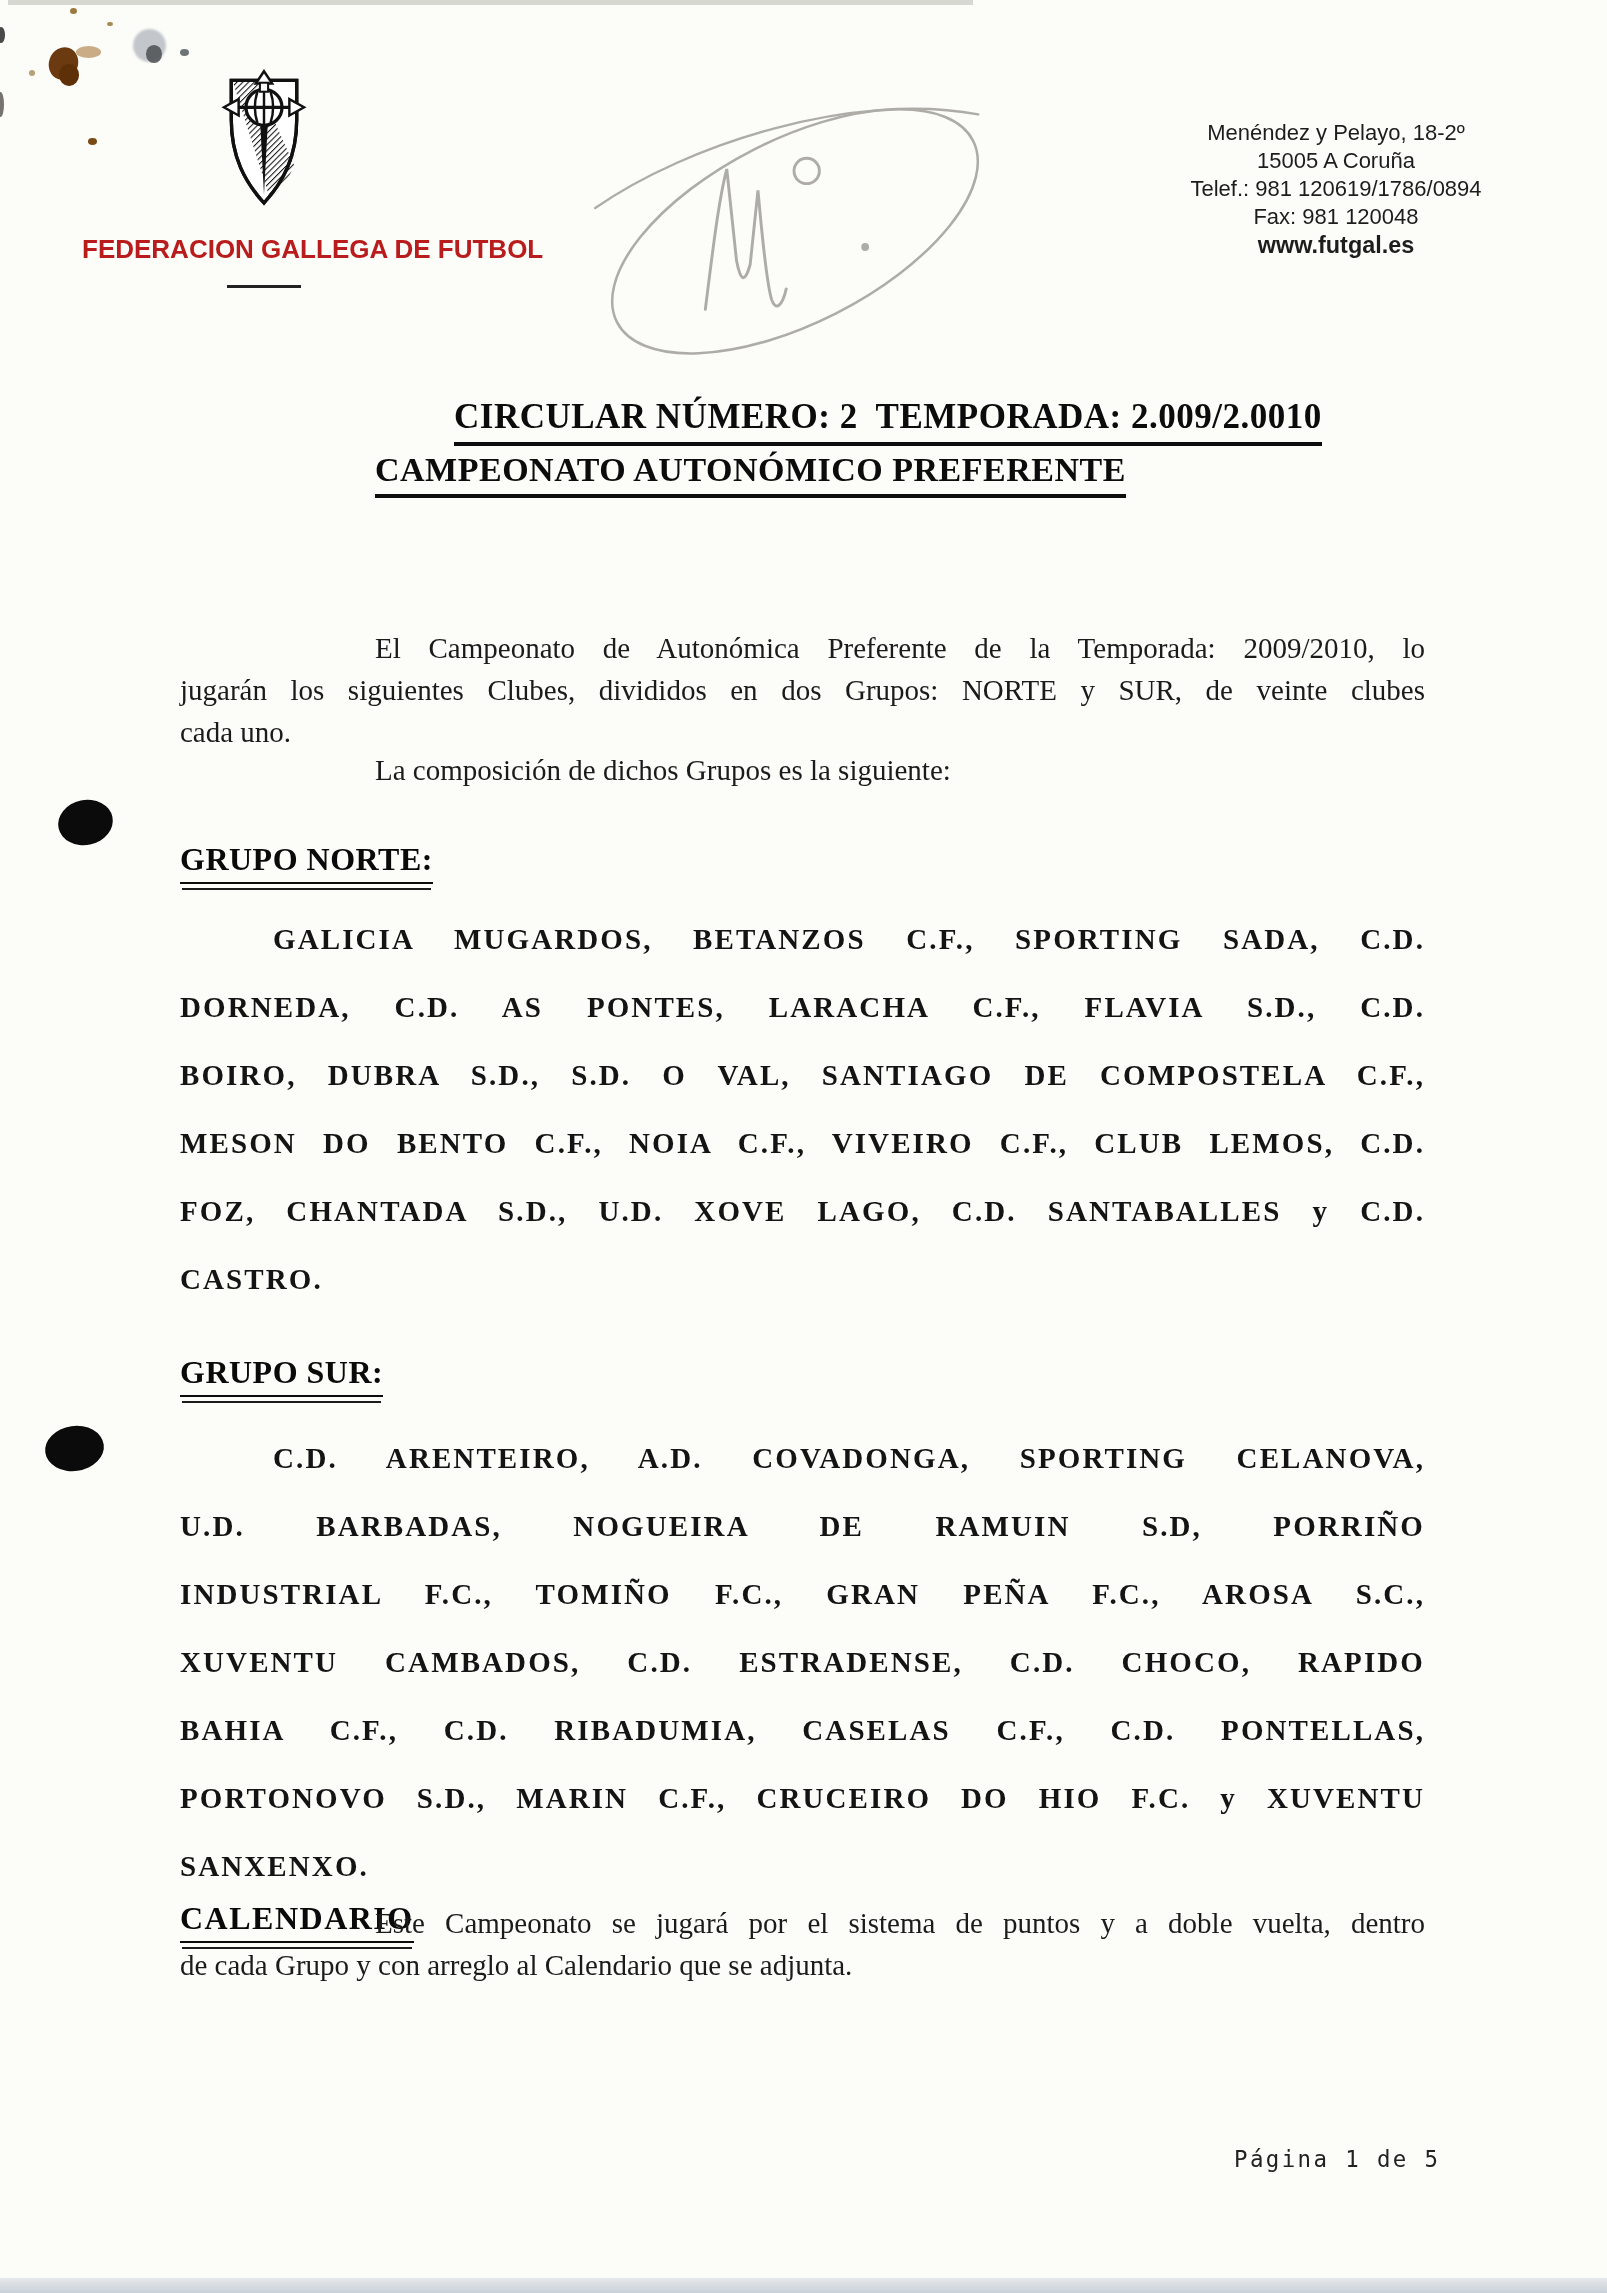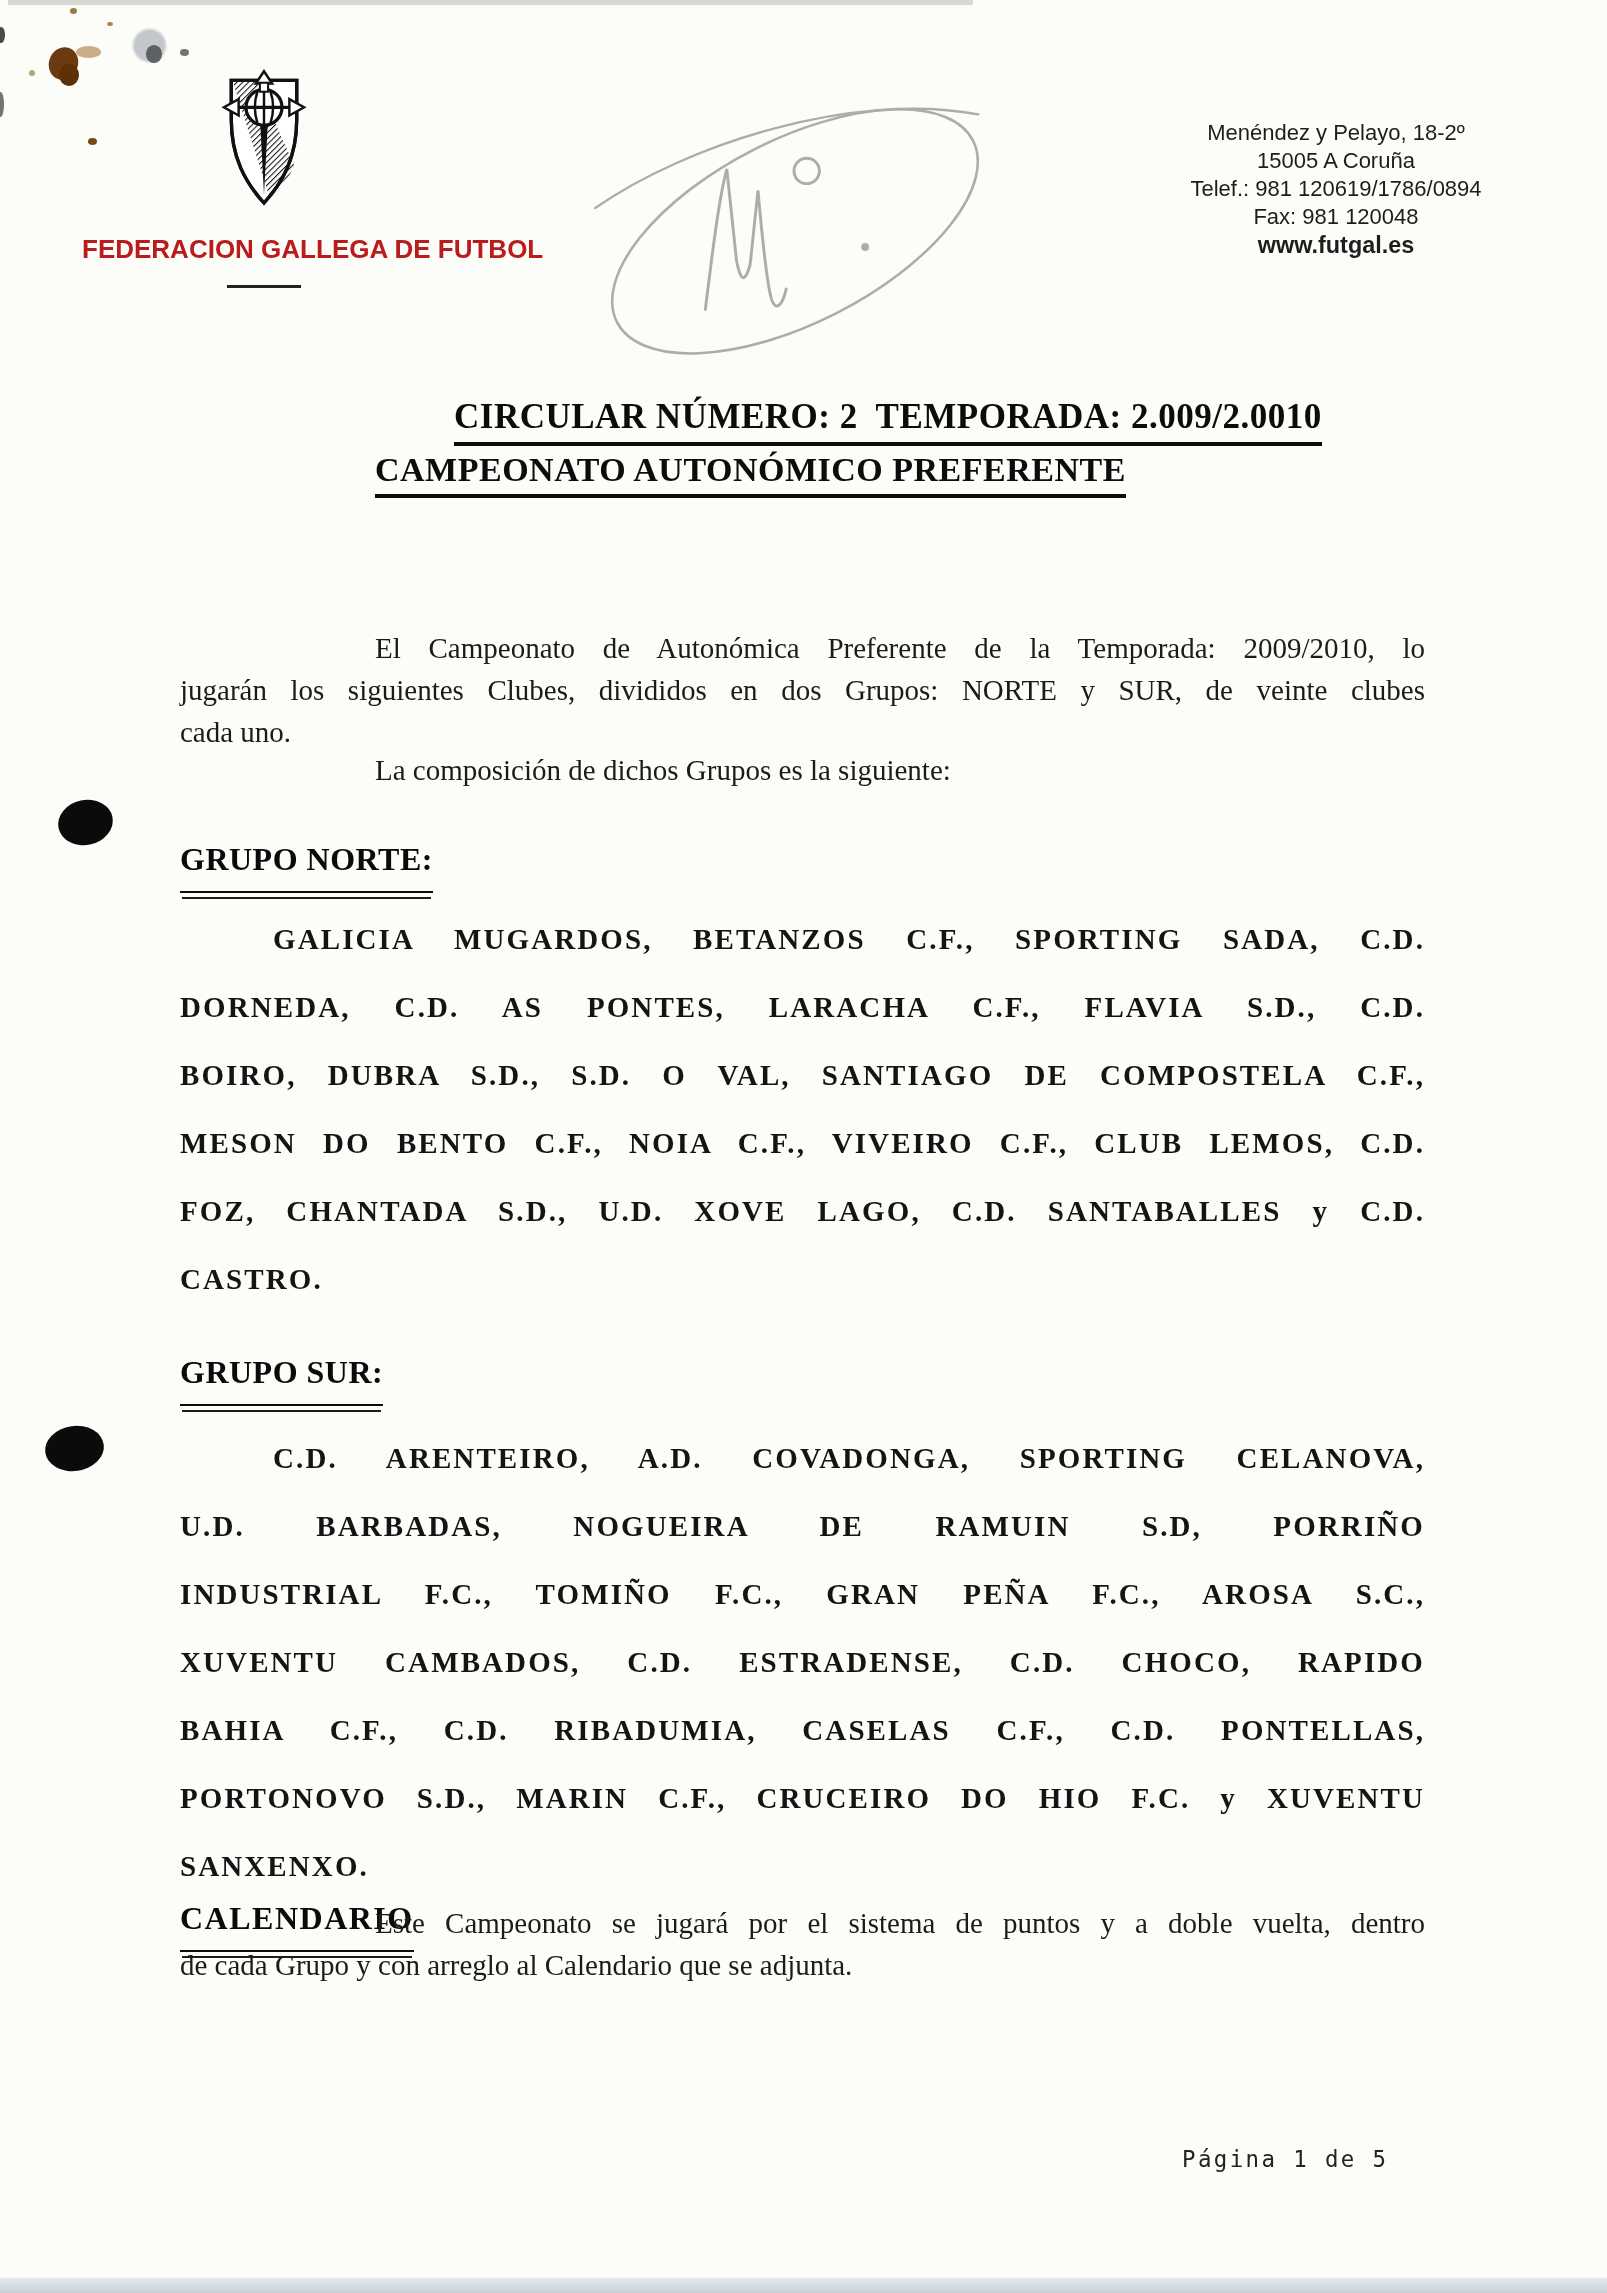--- a/index.html
+++ b/index.html
@@ -47,28 +47,28 @@
   
   .body-block { position:absolute; left:180px; width:1245px; }
   .bline { font-size:29px; line-height:42px; }
   .just { text-align:justify; text-align-last:justify; }
   .ind-200 { padding-left:195px; }
   .ind-95 { padding-left:93px; }
   .intro { top:583px;margin-top:44px; }
   .composition { top:749px; }
   .sec-heading { position:absolute; left:180px; font-size:32px; font-weight:700;
     letter-spacing:0.5px; color:#0a0a0a; }
-  .h-double { display:inline-block; border-bottom:2.9px solid #0c0c0c; padding-bottom:13px; position:relative; }
+  .h-double { display:inline-block; border-bottom:2.9px solid #0c0c0c; padding-bottom:4px; position:relative; }
   .h-double::after { content:""; position:absolute; left:2px; right:2px; bottom:-7.8px; height:2px; background:#1c1c1c; }
   .hn { top:841px; } .hs { top:1354px; } .hc { top:1900px; letter-spacing:1.5px; }
   .clubs { font-weight:700; }
   .club-line { font-size:29px; line-height:68px; letter-spacing:2.1px; color:#141414; }
   .norte-list { top:905px; } .sur-list { top:1424px; }
   .calendario-par { top:1882px;margin-top:20px; }
-  .footer-page { position:absolute; left:1182px; top:2146px;
+  .footer-page { position:absolute; left:1234px; top:2146px;
     font-family:"DejaVu Sans Mono","Liberation Mono", monospace; font-size:22.4px;
     letter-spacing:2.4px; color:#222; }
   b { font-weight:400; }
 </style>
 </head>
 <body>
 
 <div class="page">
 
   <div class="scan-top-strip"></div>

